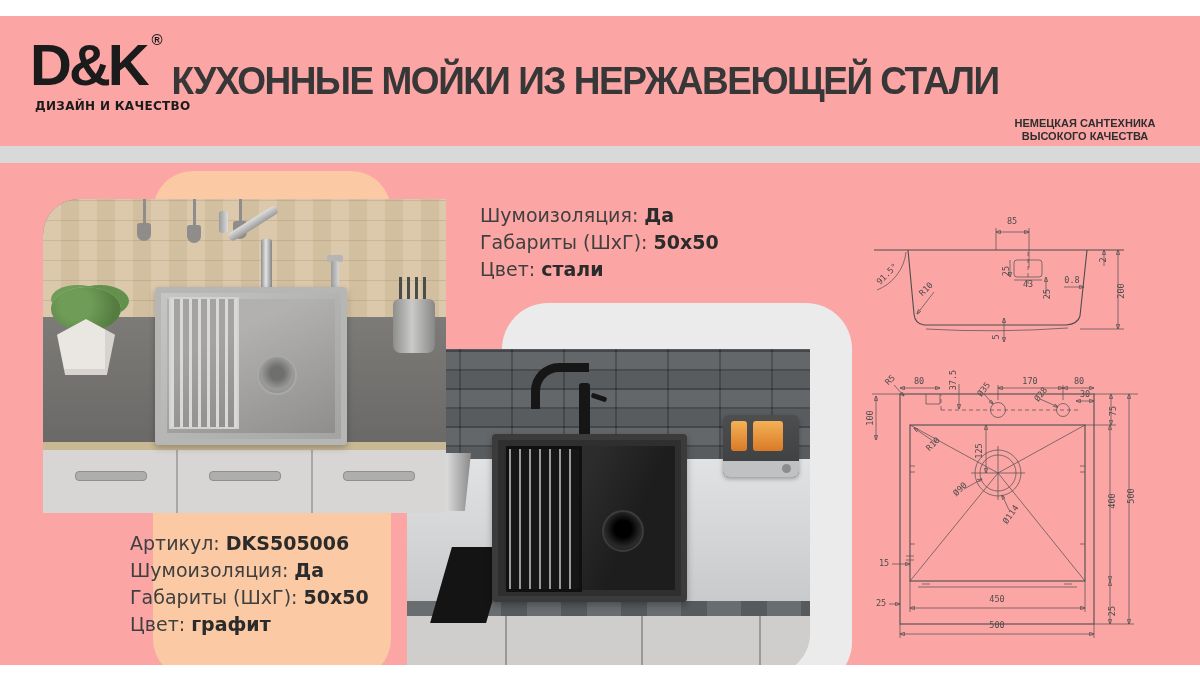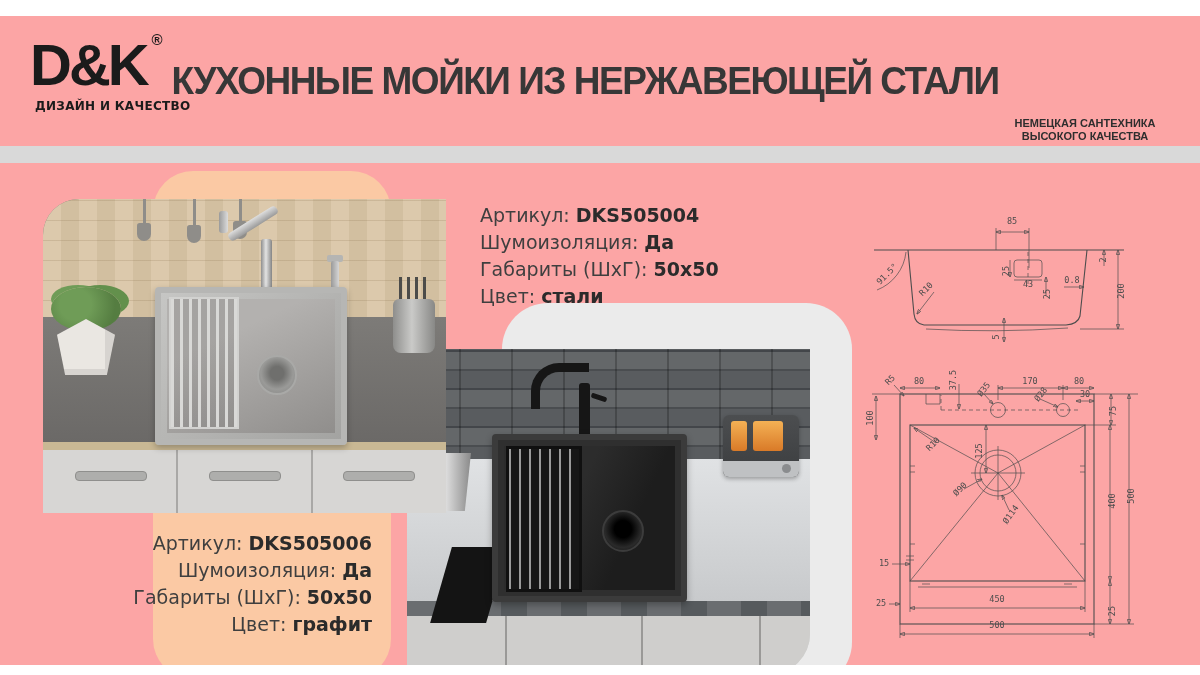--- a/index.html
+++ b/index.html
@@ -28,21 +28,21 @@
   .subtitle{position:absolute;left:1003px;top:101px;width:164px;text-align:center;
     font-size:11px;font-weight:700;line-height:1.15;color:#2e2e2e;font-family:"Liberation Sans",sans-serif;}
   .divider{position:absolute;left:0;top:130px;width:1200px;height:17px;background:#d9d9d9;}
   
   .deco-gray{position:absolute;left:502px;top:287px;width:350px;height:385px;background:#ebebeb;border-radius:46px;z-index:1;}
   .deco-peach{position:absolute;left:153px;top:155px;width:238px;height:508px;border-radius:40px;z-index:3;}
   
   .spec{position:absolute;font-size:19px;line-height:27px;color:#3f3f3f;z-index:6;white-space:nowrap;}
   .spec b{color:#2b2b2b;}
   .spec-1{left:480px;top:186px;text-align:left;}
-  .spec-2{left:130px;top:514px;width:242px;text-align:right;}
+  .spec-2{left:130px;top:514px;width:242px;text-align:left;}
   
   .photo1{position:absolute;left:43px;top:183px;width:403px;height:314px;border-top-left-radius:36px;
     overflow:hidden;z-index:4;background:#74726f;}
   .p1-wood{position:absolute;left:0;top:0;width:100%;height:122px;
     background:
       repeating-linear-gradient(0deg,rgba(125,98,62,.18) 0 1px,transparent 1px 20px),
       repeating-linear-gradient(90deg,#dcc9ac 0 18px,#d2bfa0 18px 36px);}
   .p1-counter{position:absolute;left:0;top:118px;width:100%;height:126px;
     background:linear-gradient(#7d7b78,#6b6967);}
   .p1-wood-edge{position:absolute;left:0;top:243px;width:100%;height:8px;background:#c9b894;}
@@ -201,21 +201,20 @@
     </div>
     <div class="p2-toaster">
       <div class="p2-slot" style="left:8px;width:16px"></div>
       <div class="p2-slot" style="left:30px;width:30px"></div>
       <div class="p2-toaster-base"></div>
       <div class="p2-knob"></div>
     </div>
   </div>
 
   <div class="spec spec-1">
-    <div><span>Артикул: </span><b>DKS505004</b></div>
     <div><span>Шумоизоляция: </span><b>Да</b></div>
     <div><span>Габариты (ШхГ): </span><b>50х50</b></div>
     <div><span>Цвет: </span><b>стали</b></div>
   </div>
   <div class="spec spec-2">
     <div><span>Артикул: </span><b>DKS505006</b></div>
     <div><span>Шумоизоляция: </span><b>Да</b></div>
     <div><span>Габариты (ШхГ): </span><b>50х50</b></div>
     <div><span>Цвет: </span><b>графит</b></div>
   </div>

